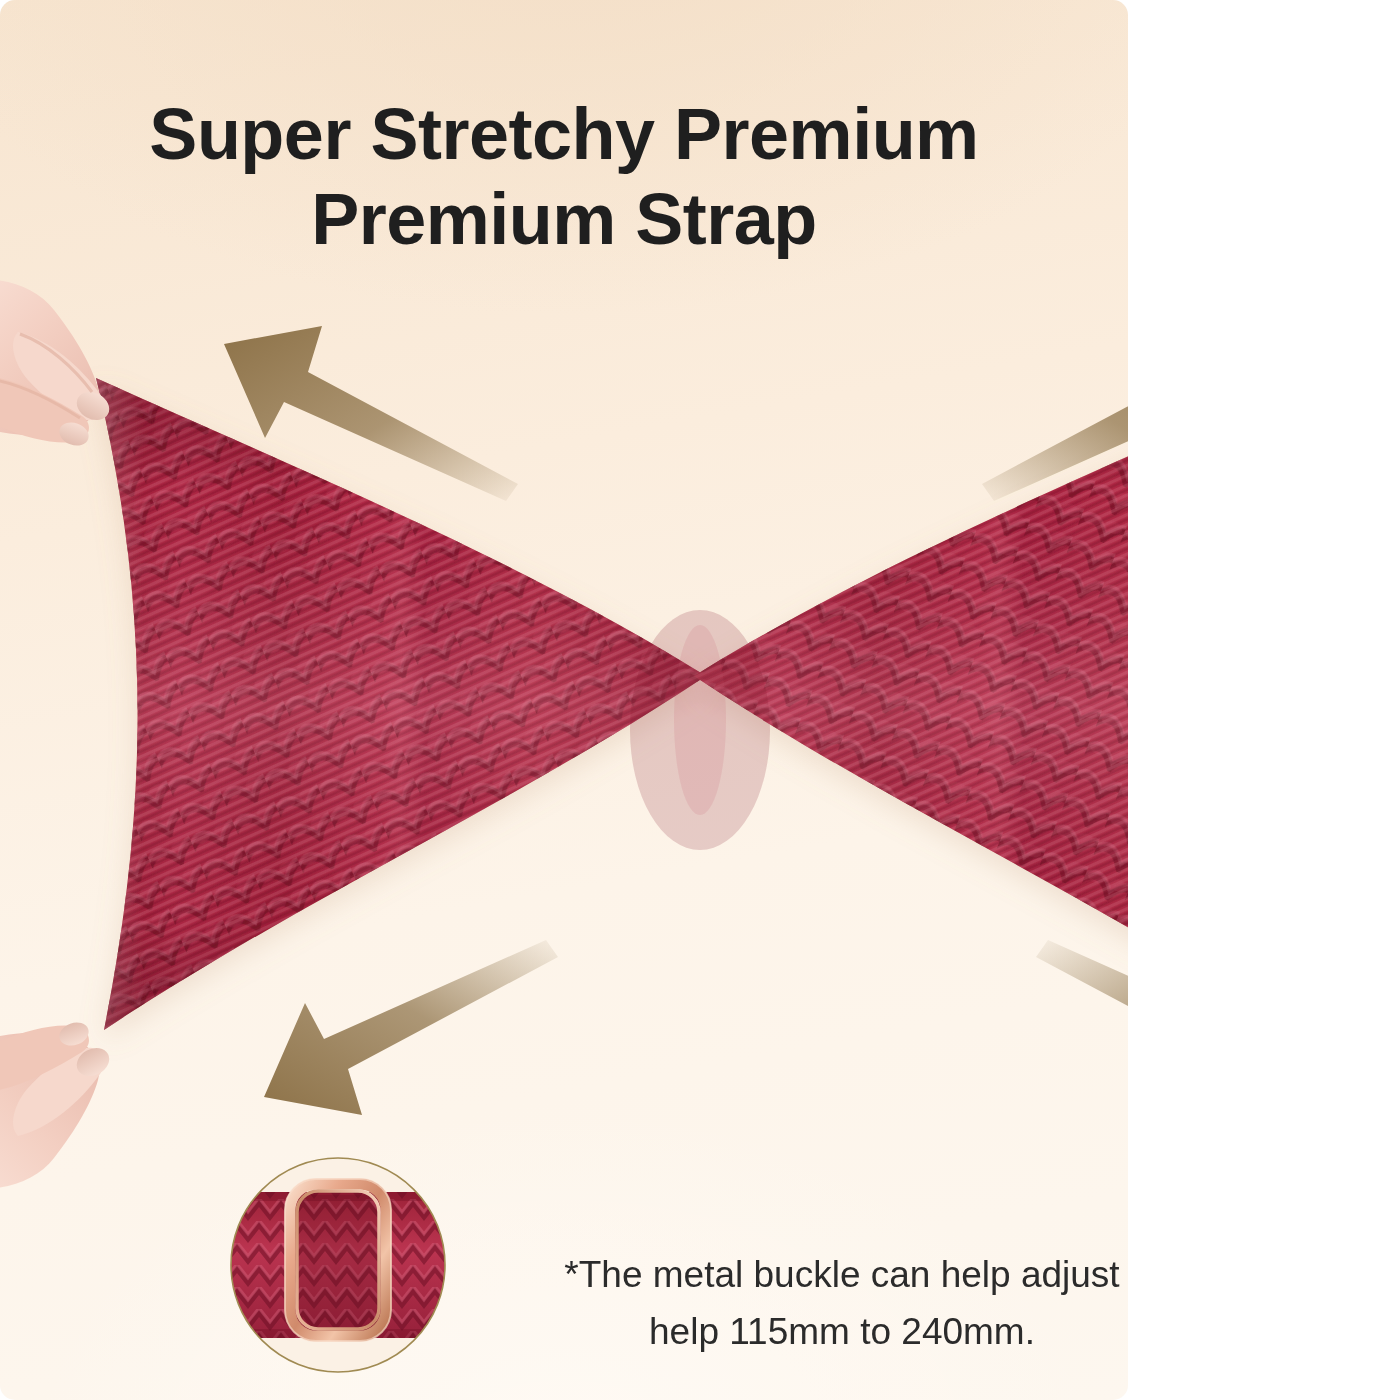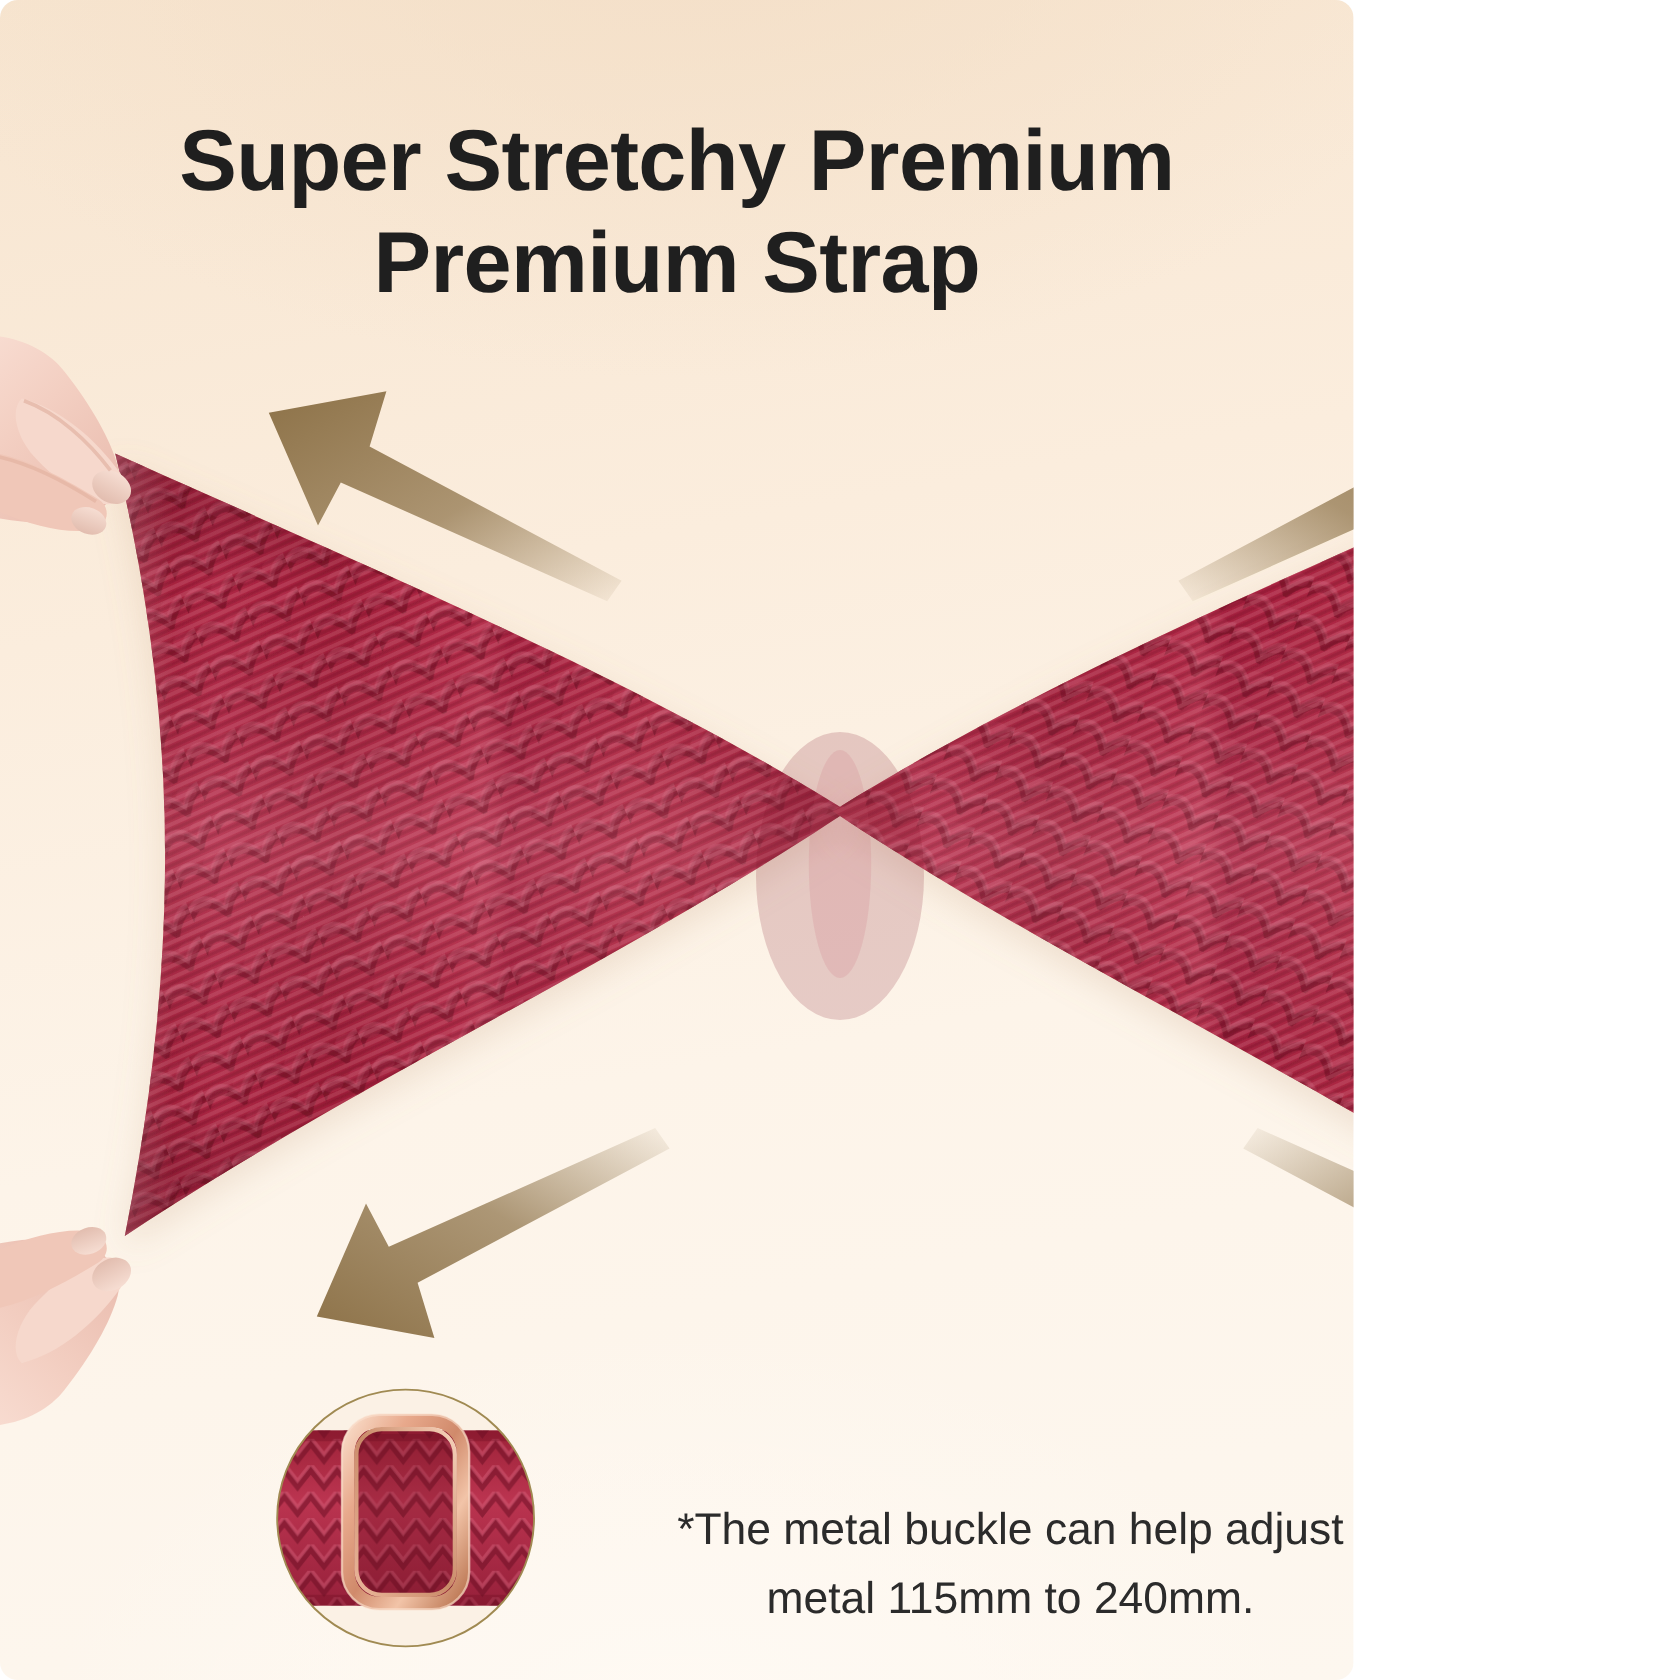--- a/index.html
+++ b/index.html
@@ -364,16 +364,16 @@
         <rect x="68" y="36" width="82" height="138" rx="21" ry="21" fill="none" stroke="url(#roseGoldIn)" stroke-width="3.5"></rect>
         <rect x="56" y="24" width="106" height="162" rx="31" ry="31" fill="none" stroke="#fae0cd" stroke-opacity="0.6" stroke-width="2"></rect>
       </g>
 
       <circle cx="109" cy="110" r="107" fill="none" stroke="#a08a52" stroke-width="1.6"></circle>
     </svg>
   </div>
 
   <div class="caption">
     <span class="c1">*The metal buckle can help adjust</span>
-    <span class="c2">metal 115mm to 240mm.</span>
+    <span class="c2">help 115mm to 240mm.</span>
   </div>
 
 </div>
 
 </body></html>

